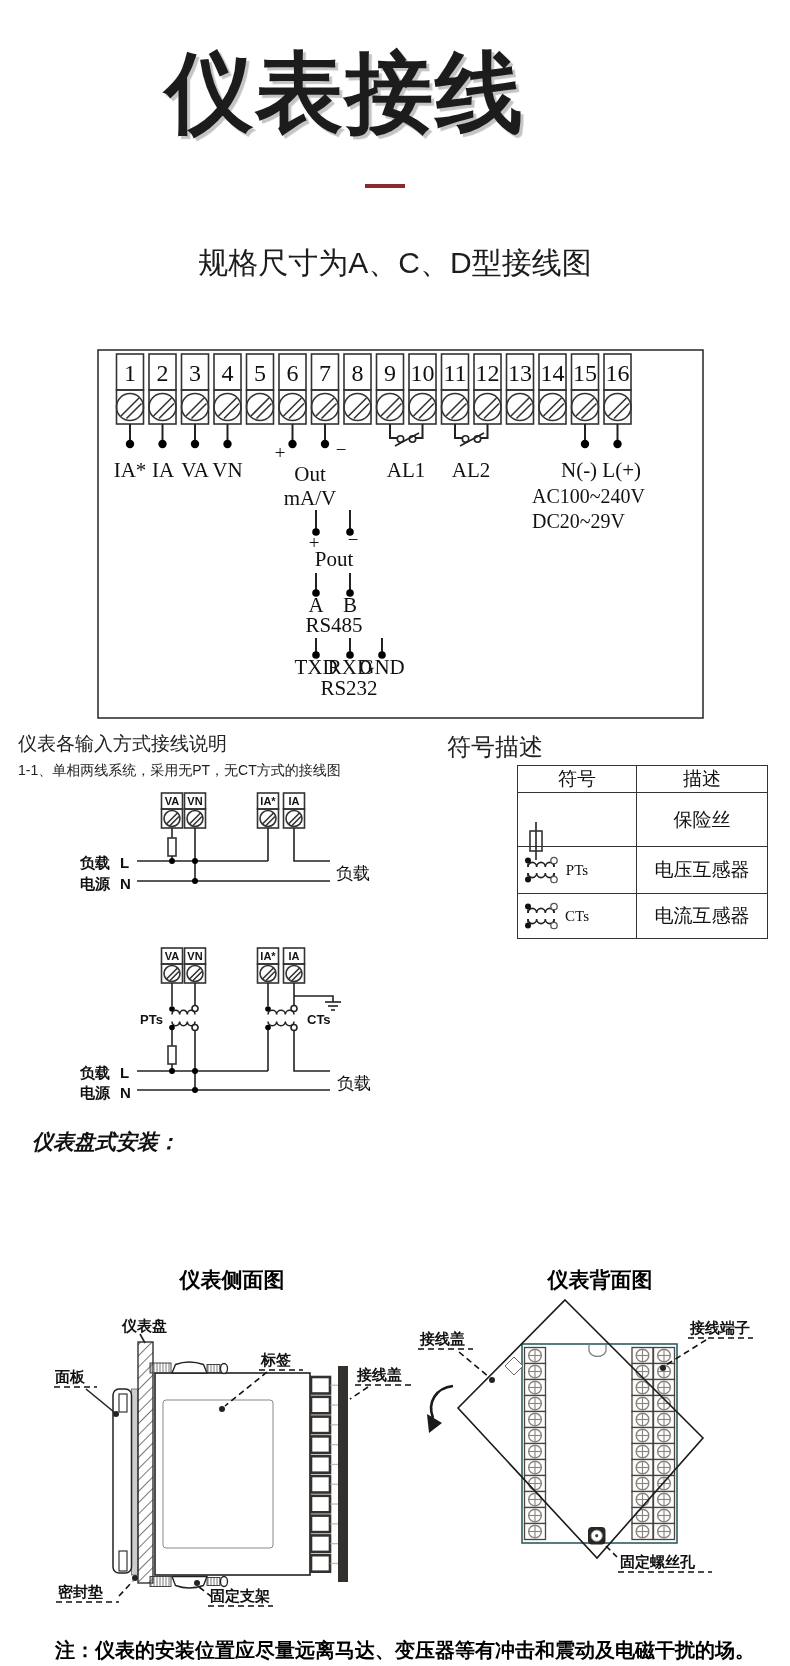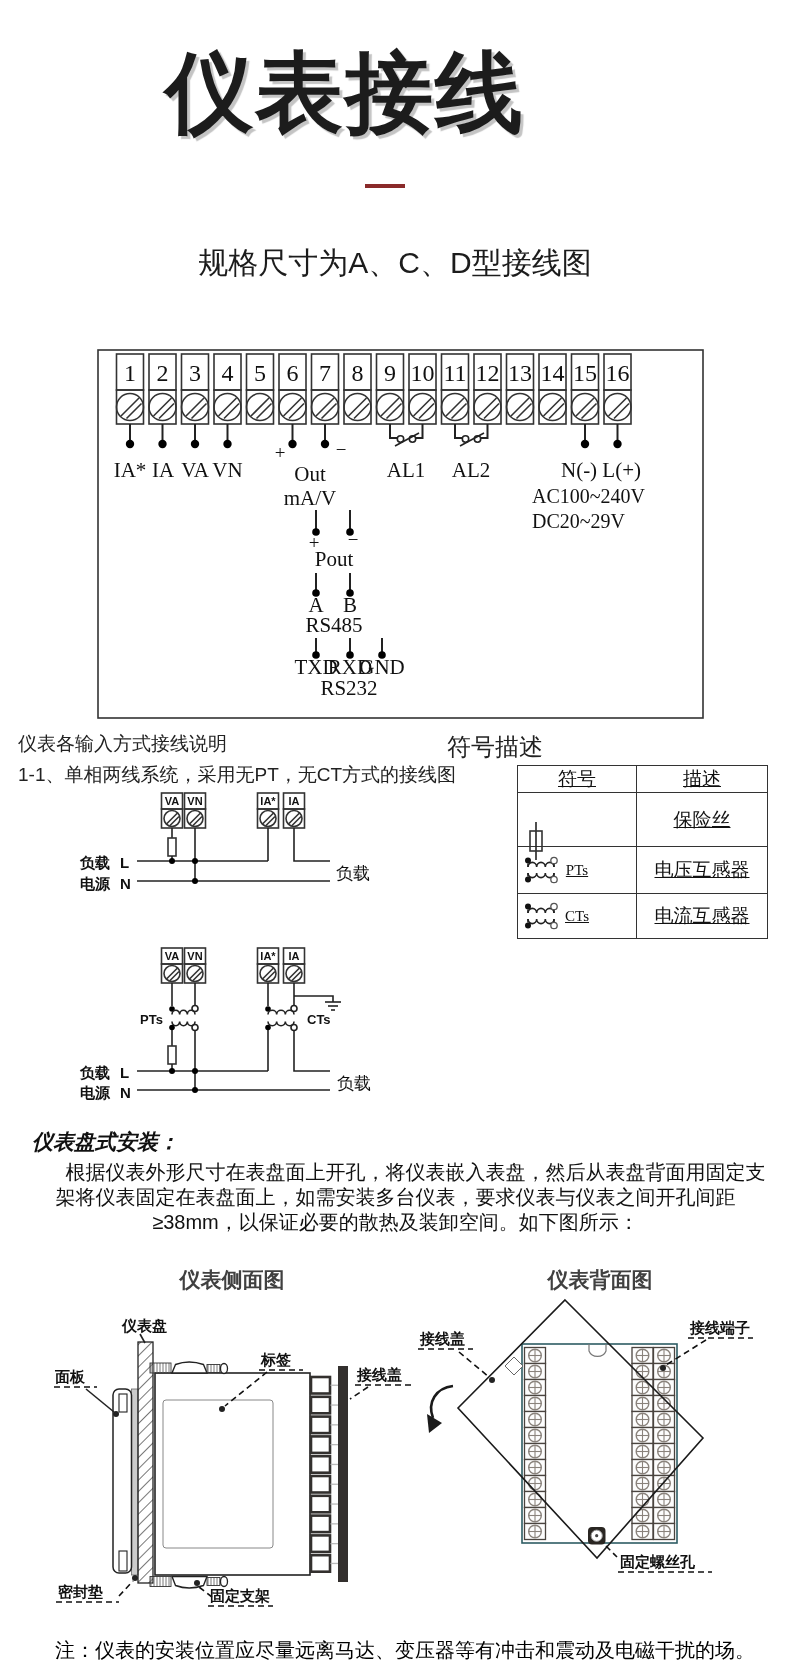--- a/index.html
+++ b/index.html
@@ -5,48 +5,48 @@
   html,body{margin:0;padding:0;background:#fff;}
   .page{position:relative;width:790px;height:1666px;background:#fff;overflow:hidden;
         font-family:"Liberation Sans",sans-serif;color:#111;}
   .abs{position:absolute;text-align:center;}
   .main-title{left:0;top:40px;width:690px;text-align:center;font-size:88px;font-weight:900;
               letter-spacing:2px;color:#1c1c1c;line-height:1.2;
               text-shadow:3px 3px 1px #c4c4c4;}
   .divider{left:365px;top:184px;width:40px;height:4px;background:#8a2a2a;}
   .subtitle{left:0;top:243px;width:790px;text-align:center;font-size:30px;color:#1c1c1c;}
   .sec-heading{left:18px;top:731px;font-size:19px;color:#222;}
-  .cap{font-size:19px;color:#222;}
+  .cap{font-size:14px;color:#222;}
   .cap1{left:18px;top:762px;}
   .cap2{left:18px;top:912px;}
   .sym-heading{left:447px;top:731px;font-size:24px;color:#222;}
   .install-heading{left:32px;top:1128px;font-size:21px;font-weight:700;color:#111;font-style:italic;}
   .install-par{left:17px;top:1160px;width:757px;font-size:20px;line-height:25px;
                text-indent:2em;color:#111;}
   .dia-title{top:1266px;width:170px;text-align:center;font-size:21px;font-weight:700;
-             font-family:"Liberation Serif",serif;color:#404040;}
+             font-family:"Liberation Serif",serif;color:#000000;}
   .dia-title.side{left:147px;}
   .dia-title.back{left:515px;}
-  .footer-note{left:30px;top:1637px;width:750px;font-size:20px;font-weight:400;color:#000;}
+  .footer-note{left:30px;top:1637px;width:750px;font-size:20px;font-weight:700;color:#000;}
   svg{position:absolute;left:0;}
   svg text{fill:#111;}
   .tnum{font-family:"Liberation Serif",serif;font-size:24px;text-anchor:middle;}
   .tlabel{font-family:"Liberation Serif",serif;font-size:21px;text-anchor:middle;}
   .tlabel-s{font-family:"Liberation Serif",serif;font-size:20px;}
   .sign{font-family:"Liberation Serif",serif;font-size:19px;text-anchor:middle;}
   .small-cjk{font-size:15px;font-weight:700;text-anchor:start;}
   .small-cjk-m{font-size:17px;text-anchor:start;}
   .sterm-label{font-size:11px;font-weight:700;text-anchor:middle;}
   .xf-label{font-size:13px;font-weight:700;}
   .wire{stroke:#222;stroke-width:1.6;fill:none;}
   .wire2{stroke:#222;stroke-width:2;fill:none;}
   .boxline{stroke:#333;stroke-width:1.6;fill:none;}
   .dashln{stroke:#111;stroke-width:1.6;stroke-dasharray:6 4;fill:none;}
   .symtable{position:absolute;left:517px;top:765px;border-collapse:collapse;
-            font-family:"Liberation Serif",serif;font-size:19px;color:#111;text-decoration:underline;}
+            font-family:"Liberation Serif",serif;font-size:19px;color:#111;}
   .symtable td,.symtable th{border:1px solid #333;text-align:center;vertical-align:middle;
             font-weight:400;padding:0;}
   .symtable .c1{width:118px;}
   .symtable .c2{width:130px;}
   .symcell{display:flex;align-items:center;justify-content:center;gap:5px;}
   .symcell .xl{font-family:"Liberation Serif",serif;font-size:15px;}
 </style>
 </head>
 <body>
 
@@ -344,21 +344,20 @@
         <circle cx="195" cy="1090" r="3"></circle>
     </g>
     <text class="small-cjk" x="80" y="1078">负载</text>
     <text class="small-cjk" x="120" y="1078">L</text>
     <text class="small-cjk" x="80" y="1098">电源</text>
     <text class="small-cjk" x="120" y="1098">N</text>
     <text class="small-cjk-m" x="337" y="1089">负载</text>
   </svg>
 
   <div class="abs install-heading">仪表盘式安装：</div>
-  <div class="abs install-par">根据仪表外形尺寸在表盘面上开孔，将仪表嵌入表盘，然后从表盘背面用固定支架将仪表固定在表盘面上，如需安装多台仪表，要求仪表与仪表之间开孔间距≥38mm，以保证必要的散热及装卸空间。如下图所示：</div>
 
   <div class="abs dia-title side">仪表侧面图</div>
   <div class="abs dia-title back">仪表背面图</div>
 
   <svg style="top:1250px" width="790" height="365" viewBox="0 1250 790 365">
     <defs>
       <pattern id="hatch" width="8" height="8" patternTransform="rotate(45)" patternUnits="userSpaceOnUse">
         <line x1="0" y1="0" x2="0" y2="8" stroke="#555" stroke-width="1.6"></line>
       </pattern>
       <pattern id="thread" width="3" height="10" patternUnits="userSpaceOnUse">

